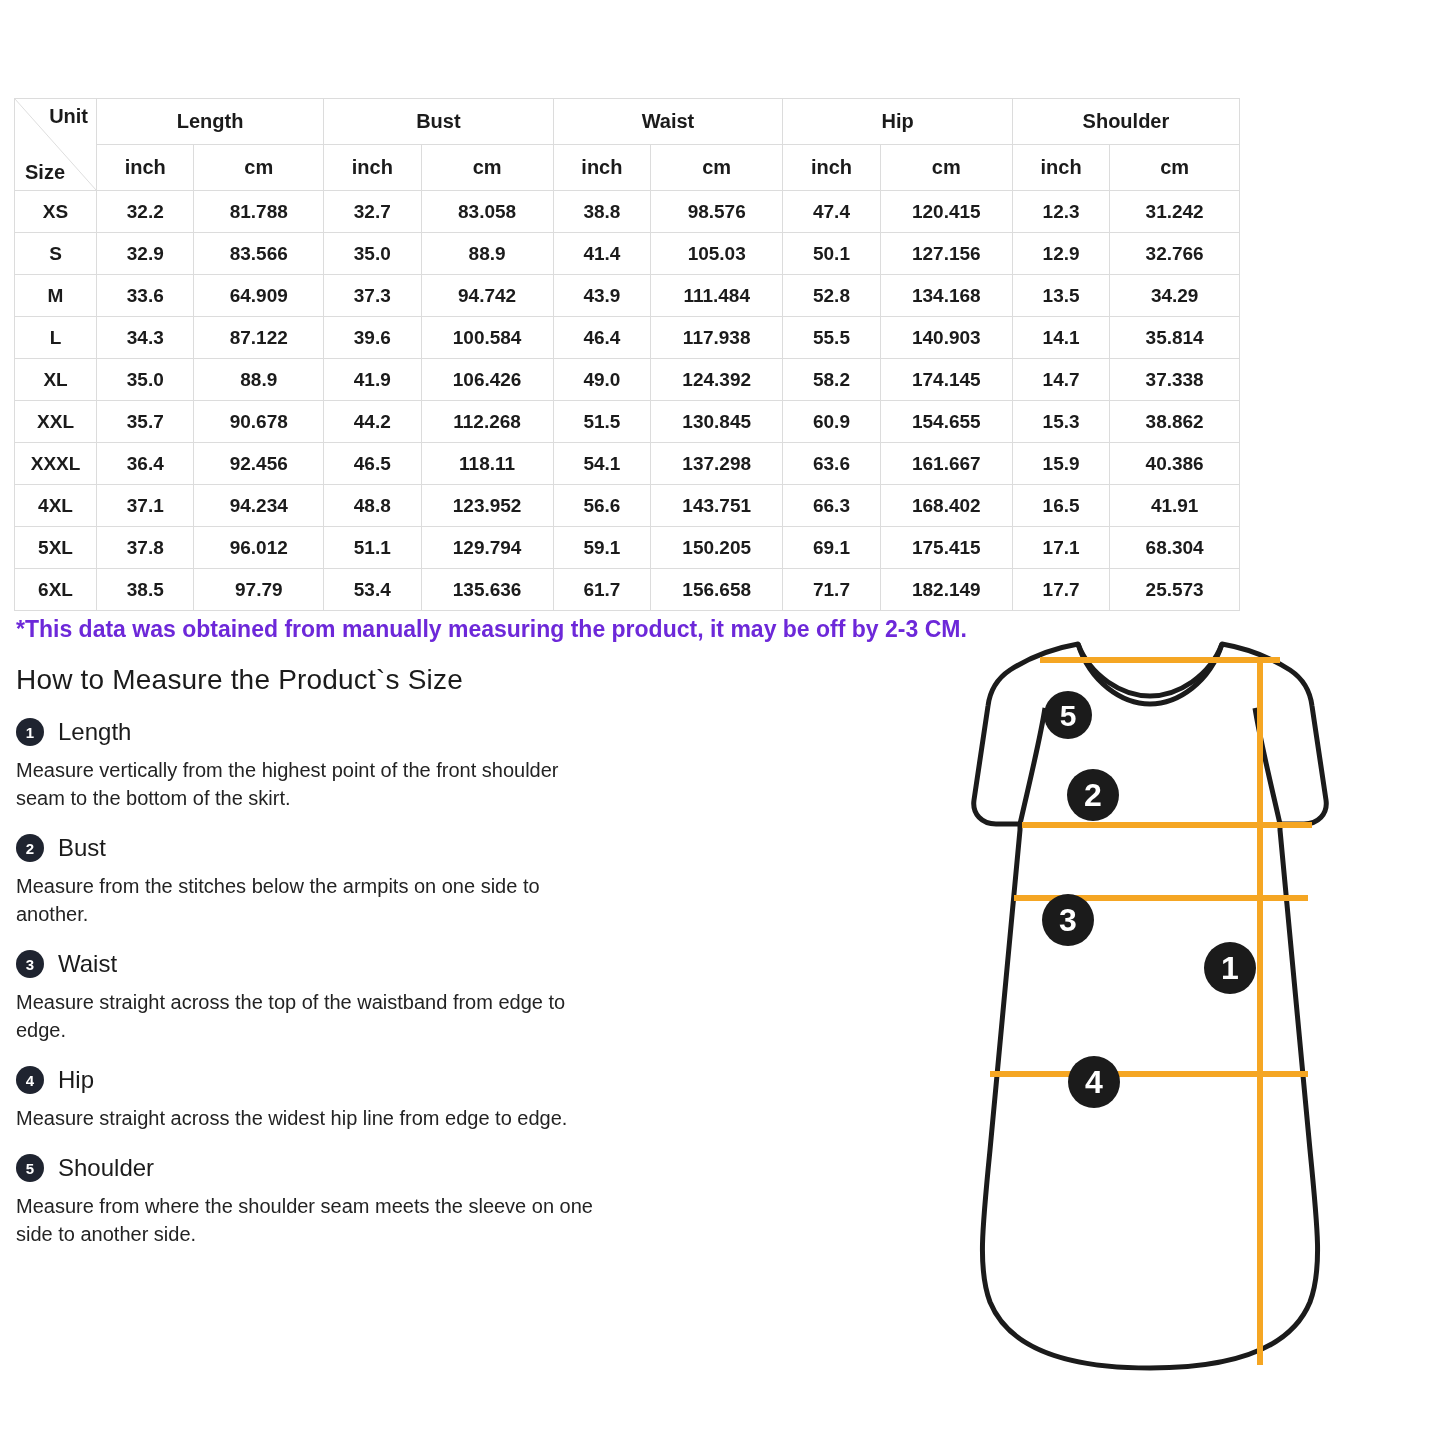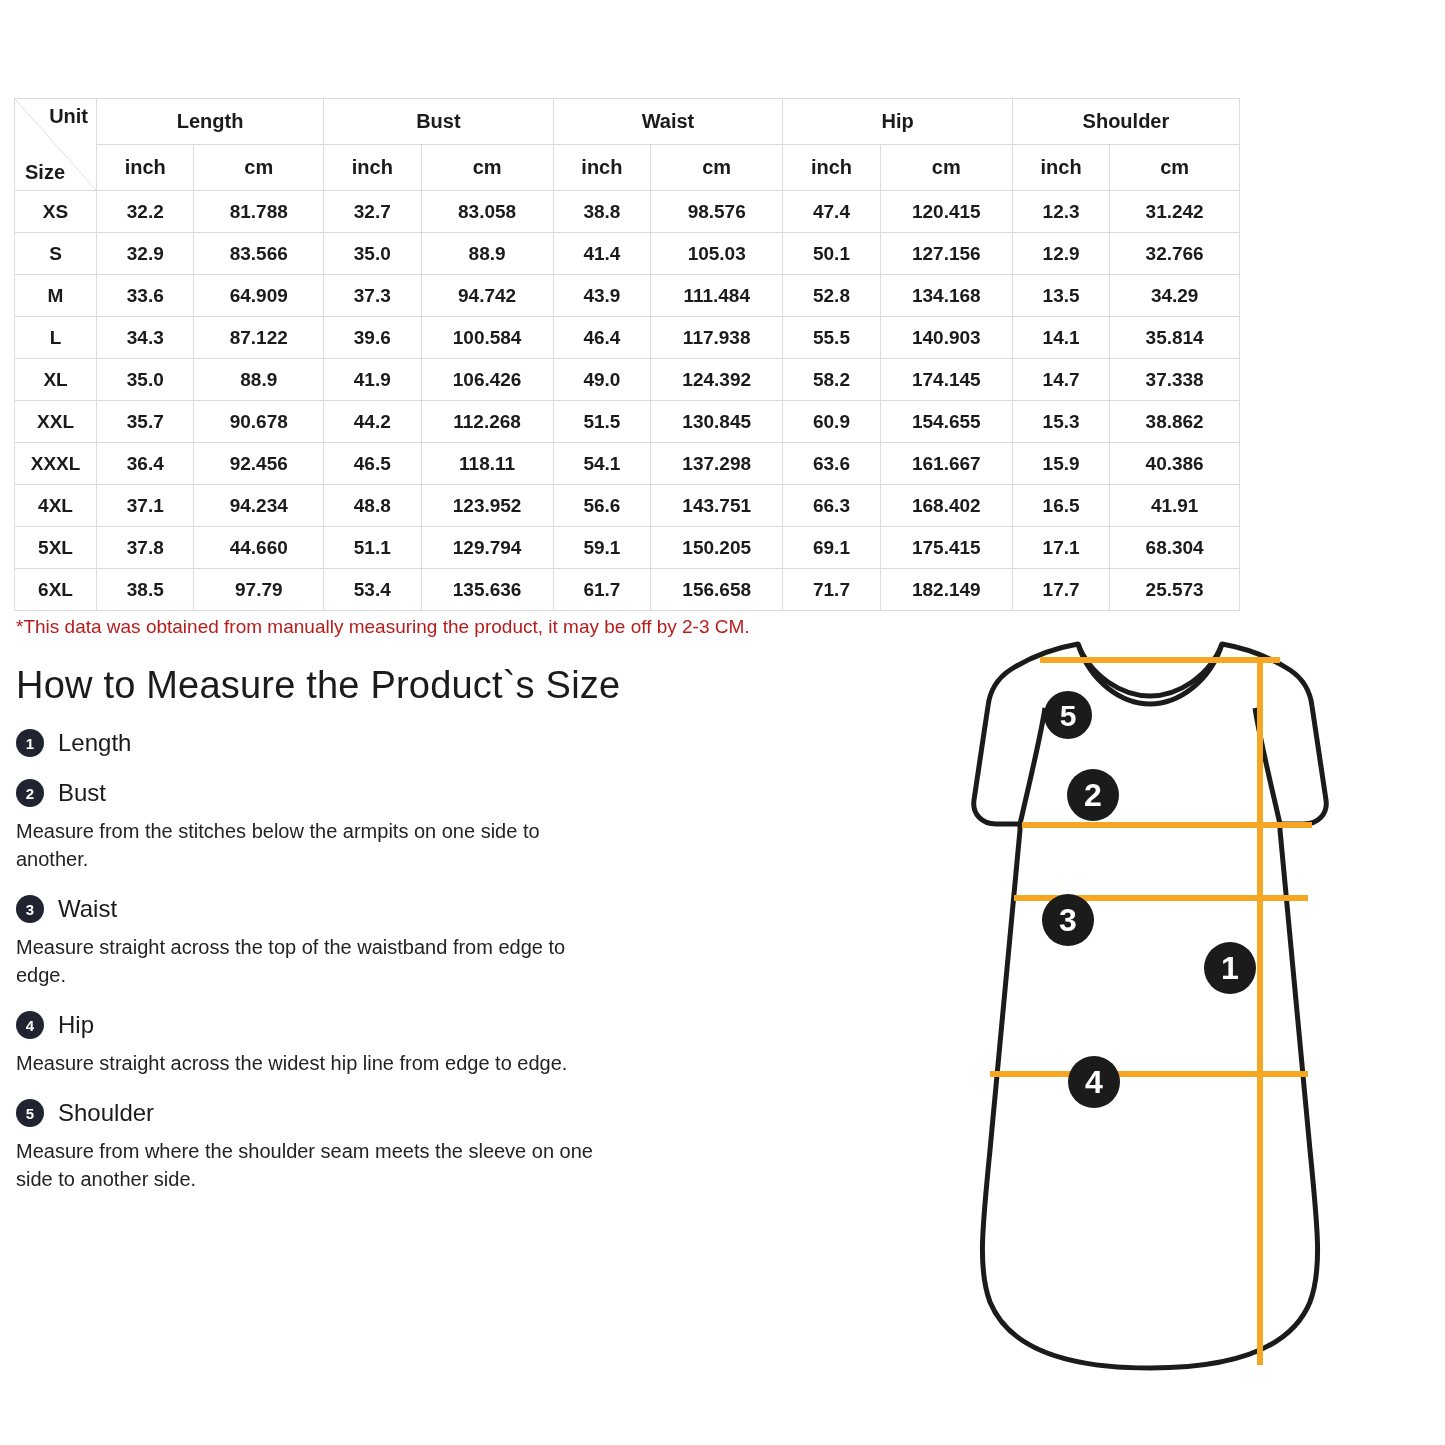--- a/index.html
+++ b/index.html
@@ -74,35 +74,36 @@
   .grp-head { height: 46px; }
   .sub-head { height: 46px; }
   .sz-cell { width: 92px; }
   .in-cell { width: 115px; }
   .cm-cell { width: 152px; }
 
   .note {
     position: absolute;
     left: 16px;
     top: 616px;
-    font-size: 19px;
-    color: #b91c1c;
+    font-size: 23px;
+    color: #6d28d9;
     font-family: "Liberation Sans", sans-serif;
+    font-weight: bold;
   }
 
   
   .howto {
     position: absolute;
     left: 16px;
     top: 664px;
     width: 620px;
   }
   .howto h2 {
     margin: 0 0 18px 0;
-    font-size: 38px;
+    font-size: 28px;
     font-weight: normal;
     color: #1b1b1b;
     letter-spacing: 0.2px;
   }
   .step {
     margin-bottom: 2px;
   }
   .step-head {
     display: flex;
     align-items: center;
@@ -281,21 +282,21 @@
             <td class="in-cell">56.6</td>
             <td class="cm-cell">143.751</td>
             <td class="in-cell">66.3</td>
             <td class="cm-cell">168.402</td>
             <td class="in-cell">16.5</td>
             <td class="cm-cell">41.91</td>
           </tr>
           <tr>
             <td class="sz-cell">5XL</td>
             <td class="in-cell">37.8</td>
-            <td class="cm-cell">44.660</td>
+            <td class="cm-cell">96.012</td>
             <td class="in-cell">51.1</td>
             <td class="cm-cell">129.794</td>
             <td class="in-cell">59.1</td>
             <td class="cm-cell">150.205</td>
             <td class="in-cell">69.1</td>
             <td class="cm-cell">175.415</td>
             <td class="in-cell">17.1</td>
             <td class="cm-cell">68.304</td>
           </tr>
           <tr>
@@ -318,20 +319,21 @@
   <div class="note">*This data was obtained from manually measuring the product, it may be off by 2-3 CM.</div>
 
   <div class="howto">
     <h2>How to Measure the Product`s Size</h2>
     <div id="steps-container">
         <div class="step">
           <div class="step-head">
             <span class="badge">1</span>
             <span class="step-title">Length</span>
           </div>
+          <p class="step-text">Measure vertically from the highest point of the front shoulder seam to the bottom of the skirt.</p>
         </div>
         <div class="step">
           <div class="step-head">
             <span class="badge">2</span>
             <span class="step-title">Bust</span>
           </div>
           <p class="step-text">Measure from the stitches below the armpits on one side to another.</p>
         </div>
         <div class="step">
           <div class="step-head">

